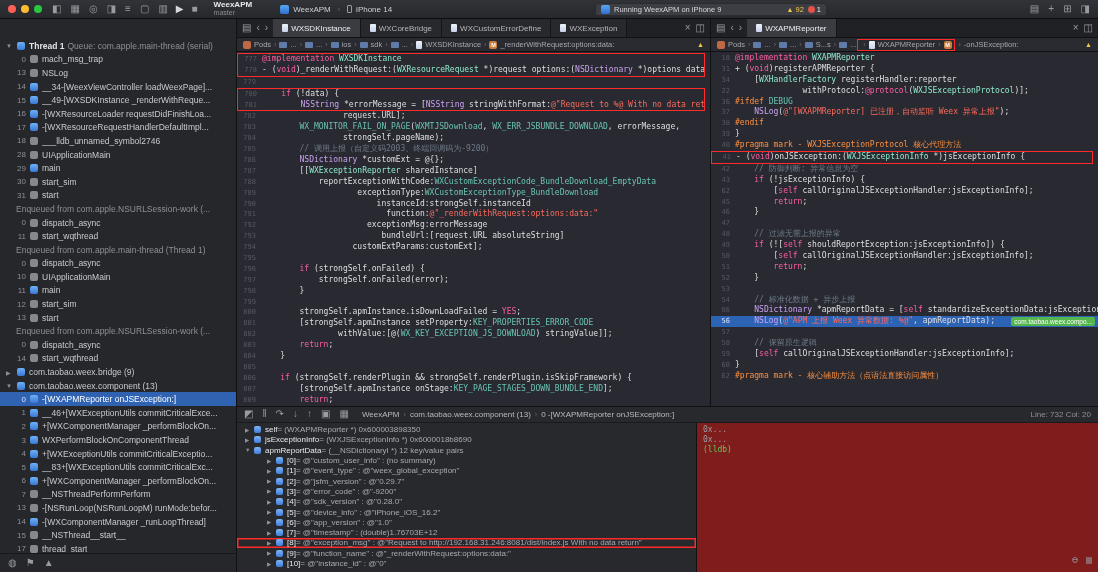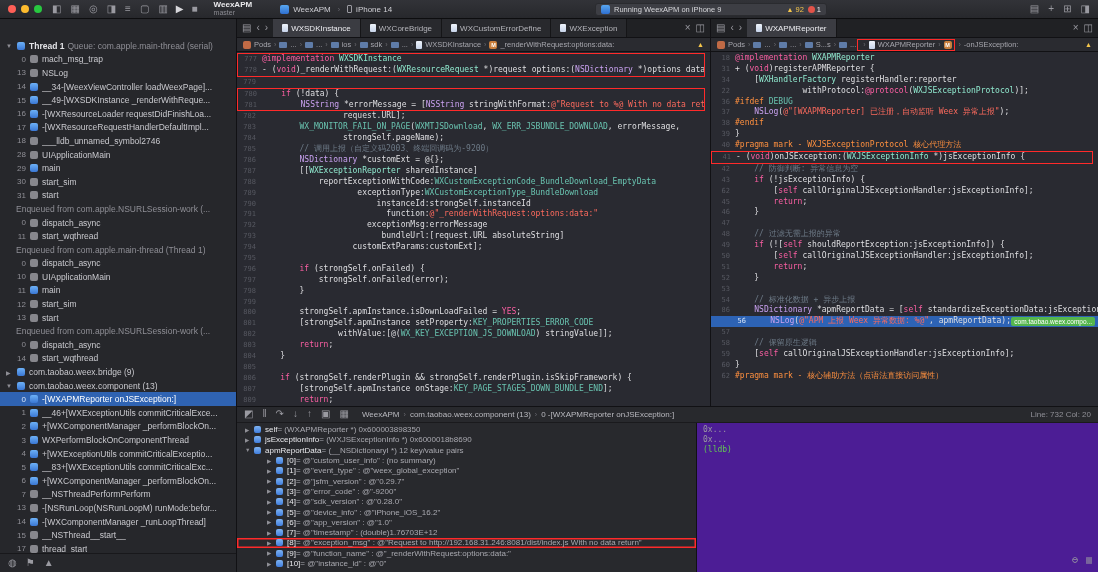--- a/index.html
+++ b/index.html
@@ -70,40 +70,40 @@
   .jb-m { width:8px; height:8px; border-radius:2px; background:#c97f3d; color:#fff; font-size:5.5px; display:inline-flex; align-items:center; justify-content:center; font-weight:bold; }
   .jb-redbox { display:inline-flex; align-items:center; border:1.5px solid #ff2a2a; padding:0 2px; margin:0 1px; height:12px; }
   .jb-warn { margin-left:auto; color:#f5c64b; font-size:7px; display:flex; gap:3px; align-items:center; }
 
   .code { flex:1; background:#292a31; font-family:"DejaVu Sans Mono",monospace; font-size:8px; line-height:10.9px; overflow:hidden; padding-top:1px; }
   .code-line { display:flex; height:10.9px; white-space:pre; align-items:center; }
   .lnum { flex:0 0 24px; text-align:right; padding-right:5px; color:#565861; font-size:7px; }
   .lcode { overflow:hidden; flex:0 1 auto; color:#dfdfe2; }
   .red-box { border:1.5px solid #ff2a2a; margin-right:5px; }
   .code-line.exec { background:#2d63b5; }
-  .code-line.exec .lnum { color:#d6e4f8;margin-left:16px; }
+  .code-line.exec .lnum { color:#d6e4f8; }
   .exec-badge { flex:0 0 auto; margin-left:auto; margin-right:3px; background:#55b64d; color:#fff; font-size:6.5px; line-height:9px; padding:0 3px; border-radius:2px; font-family:"Liberation Sans",sans-serif; white-space:nowrap; }
   .k{color:#fc5fa3}.t{color:#8fe7cd}.u{color:#c9a1f0}.s{color:#fc6a5d}.c{color:#6c7986}.p{color:#fd8f3f}.m{color:#69c3b0}
 
   
   .debug { flex:1; display:flex; flex-direction:column; border-top:1px solid #111114; background:#28292d; min-height:0; }
   .debug-bar { flex:0 0 16px; display:flex; align-items:center; gap:8px; padding:0 7px; font-size:8px; color:#9b9ba1; border-bottom:1px solid #1a1a1d; white-space:nowrap; overflow:hidden; }
   #debug-breadcrumb { display:flex; align-items:center; margin-left:4px; color:#b9b9bf; }
   .db-seg { margin:0 1px; }
   .line-col { margin-left:auto; color:#8f8f96; flex:0 0 auto; }
   .debug-panes { flex:1; display:flex; min-height:0; }
   #variables { flex:0 0 460px; border-right:1px solid #111114; overflow:hidden; padding-top:2px; font-size:8px; }
   .var-row { height:10.3px; display:flex; align-items:center; white-space:nowrap; overflow:hidden; padding-left:8px; }
   .var-row.child { padding-left:30px; }
   .var-row.redbox { box-shadow:inset 0 0 0 1.5px #ff2a2a; }
   .varrow { color:#8f8f96; font-size:5.5px; width:9px; flex:0 0 9px; }
   .var-ic { width:7px; height:7px; border-radius:2px; background:linear-gradient(#7fb3f2,#3f7ddd); margin-right:4px; flex:0 0 7px; }
   .var-name { color:#e8e8ec; }
   .var-val { color:#a9a9b0; overflow:hidden; text-overflow:ellipsis; }
-  .console { flex:1; background:#4c1d95; font-family:"DejaVu Sans Mono",monospace; font-size:8px; padding:2px 6px; position:relative; color:#bcbcc2; }
+  .console { flex:1; background:#7f1d1d; font-family:"DejaVu Sans Mono",monospace; font-size:8px; padding:2px 6px; position:relative; color:#bcbcc2; }
   .console-line { line-height:10px; color:#9a9aa1; }
   .lldb { color:#62c554; line-height:10px; }
   .console-icons { position:absolute; right:6px; bottom:3px; display:flex; gap:8px; color:#6f6f76; font-size:9px; }
 </style>
 </head>
 <body>
 
 <div class="window">
 
   <div class="toolbar">

